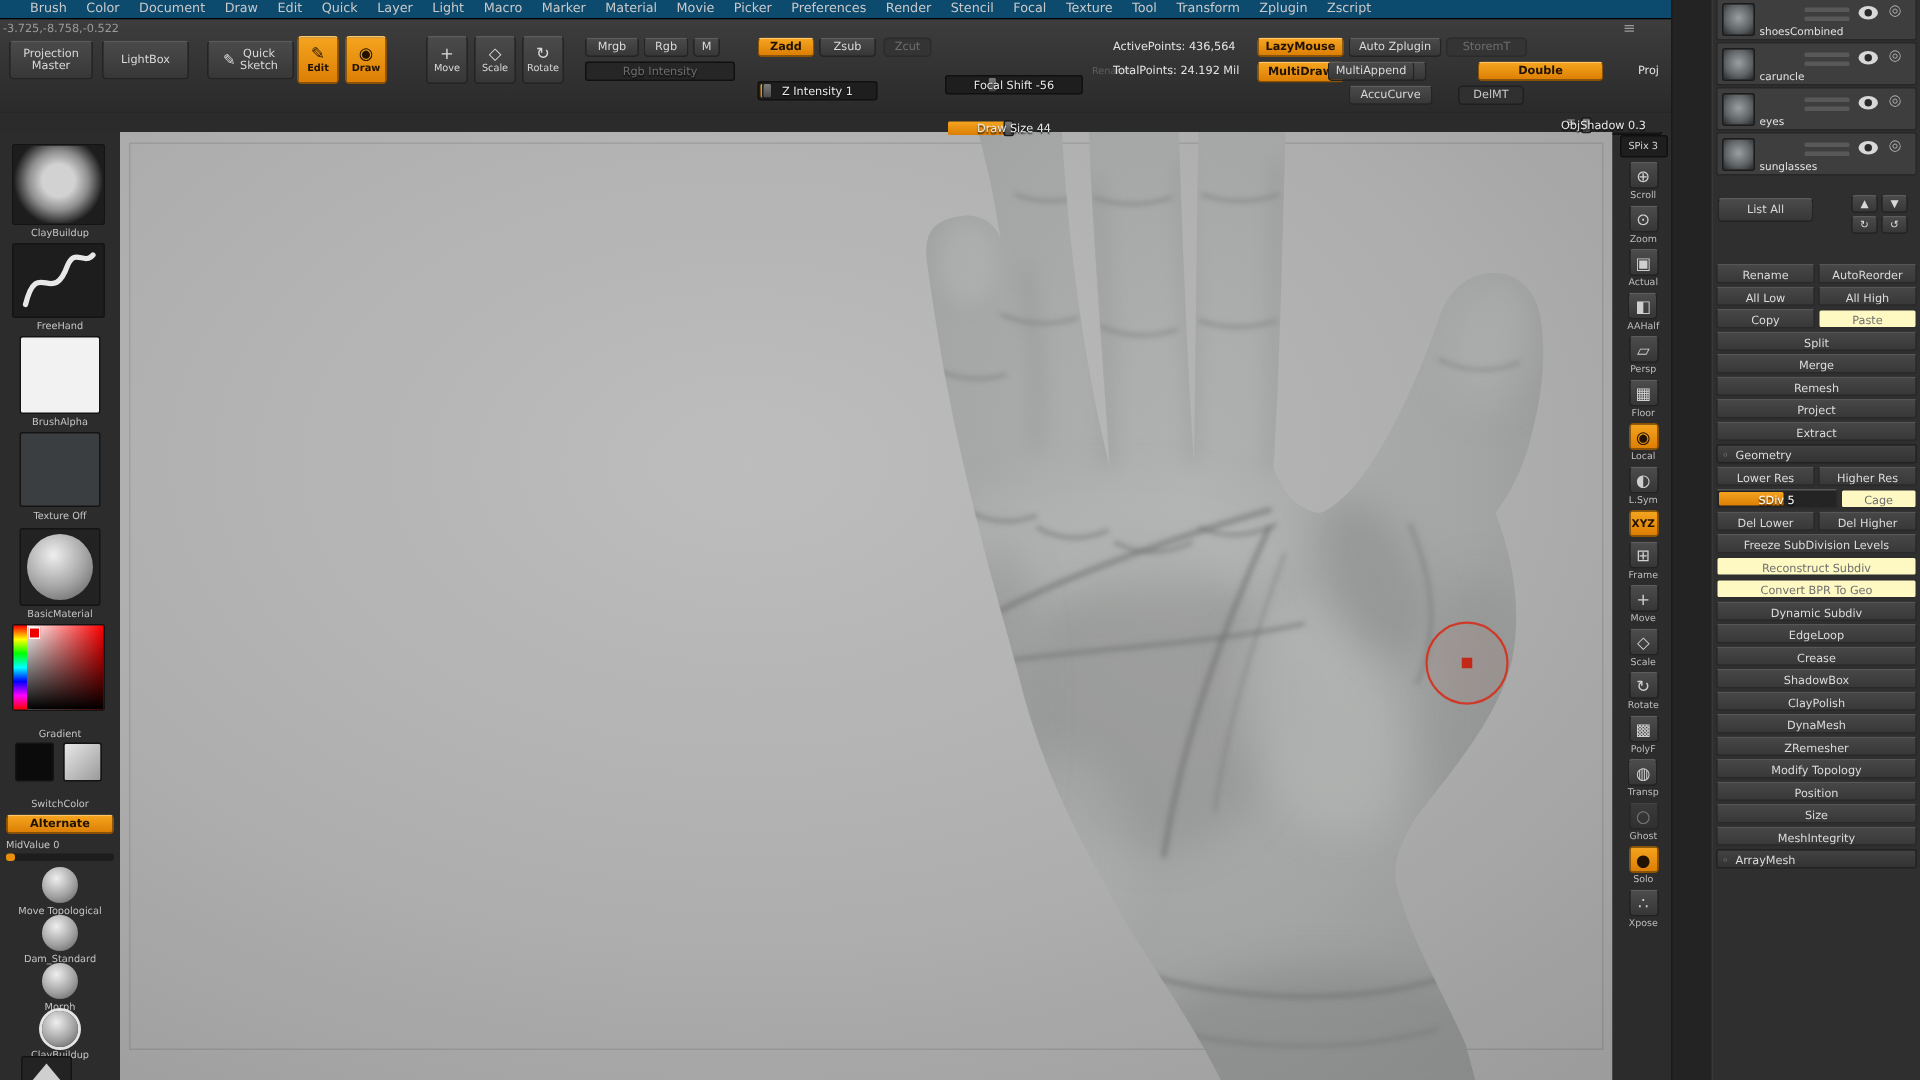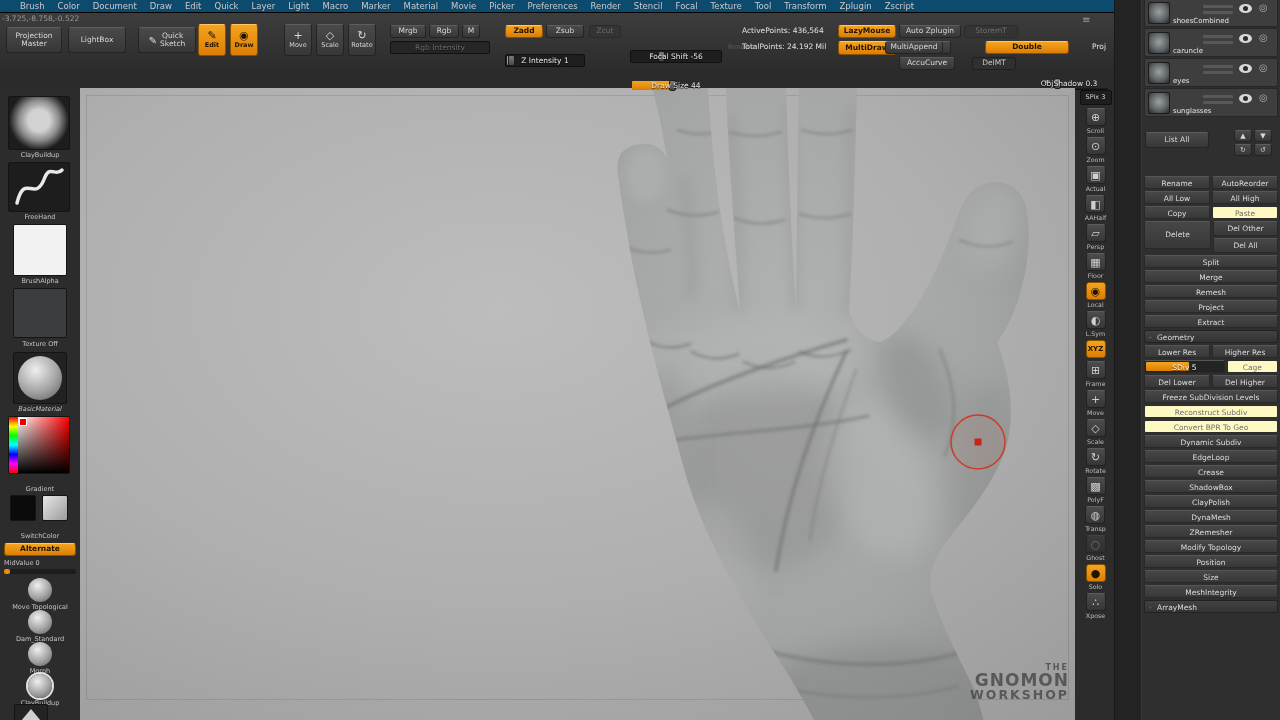--- a/index.html
+++ b/index.html
@@ -215,21 +215,21 @@
 
   <div class="abs thumb" style="left:13px;top:124px;width:54px;height:52px;background:#f2f2f2;"></div>
   <div class="abs slabel" style="top:177px;">BrushAlpha</div>
 
   <div class="abs thumb" style="left:13px;top:188px;width:54px;height:50px;background:#3b3e40;"></div>
   <div class="abs slabel" style="top:240px;">Texture Off</div>
 
   <div class="abs thumb" style="left:13px;top:252px;width:54px;height:52px;background:#222;">
     <div class="sphere" style="width:44px;height:44px;margin:3px auto;"></div>
   </div>
-  <div class="abs slabel" style="top:305px;font-style:italic;">BasicMaterial</div>
+  <div class="abs slabel" style="top:305px;">BasicMaterial</div>
 
   <div class="abs thumb" style="left:8px;top:316px;width:62px;height:58px;padding:0;display:flex;">
     <div style="width:9px;height:100%;background:linear-gradient(#f00,#ff0,#0f0,#0ff,#00f,#f0f,#f00);"></div>
     <div style="flex:1;height:100%;position:relative;background:linear-gradient(to bottom,rgba(0,0,0,0),#000),linear-gradient(to right,#fff,#f00);">
       <div style="position:absolute;left:1px;top:1px;width:6px;height:6px;border:1px solid #fff;background:#e00;"></div>
     </div>
   </div>
   <div class="abs slabel" style="top:385px;">Gradient</div>
 
   <div class="abs thumb" style="left:10px;top:395px;width:26px;height:26px;background:#0b0b0b;"></div>
@@ -332,25 +332,20 @@
         <path d="M 851,110 C 852,200 851,260 848,310" stroke-width="6"></path>
       </g>
     </g>
 
     <g>
       <circle id="cursorRing" cx="978" cy="442" r="27" fill="rgba(210,50,35,0.05)" stroke="#cf3a28" stroke-width="1.5"></circle>
       <rect id="cursorSquare" x="974.5" y="438.5" width="7" height="7" fill="#c22718"></rect>
     </g>
   </svg>
 
-  <div id="watermark" class="abs">
-    <div class="w1">THE</div>
-    <div class="w2">GNOMON</div>
-    <div class="w3">WORKSHOP</div>
-  </div>
 </div>
 
 <div id="strip" class="abs">
     <div class="sitem">
       <div class="spix">SPix 3</div>
     </div>
     <div class="sitem">
       <div class="sicon">⊕</div>
       <div class="slab">Scroll</div>
     </div>
@@ -476,27 +471,20 @@
       </div>
       <div class="prow">
         <div class="pc b">All Low</div>
         <div class="pc b">All High</div>
       </div>
       <div class="prow">
         <div class="pc b">Copy</div>
         <div class="pc d">Paste</div>
       </div>
       <div class="prow">
-        <div class="pc b tall">Delete</div>
-        <div class="pcol">
-          <div class="pc b">Del Other</div>
-          <div class="pc b">Del All</div>
-        </div>
-      </div>
-      <div class="prow">
         <div class="pc b">Split</div>
       </div>
       <div class="prow">
         <div class="pc b">Merge</div>
       </div>
       <div class="prow">
         <div class="pc b">Remesh</div>
       </div>
       <div class="prow">
         <div class="pc b">Project</div>

